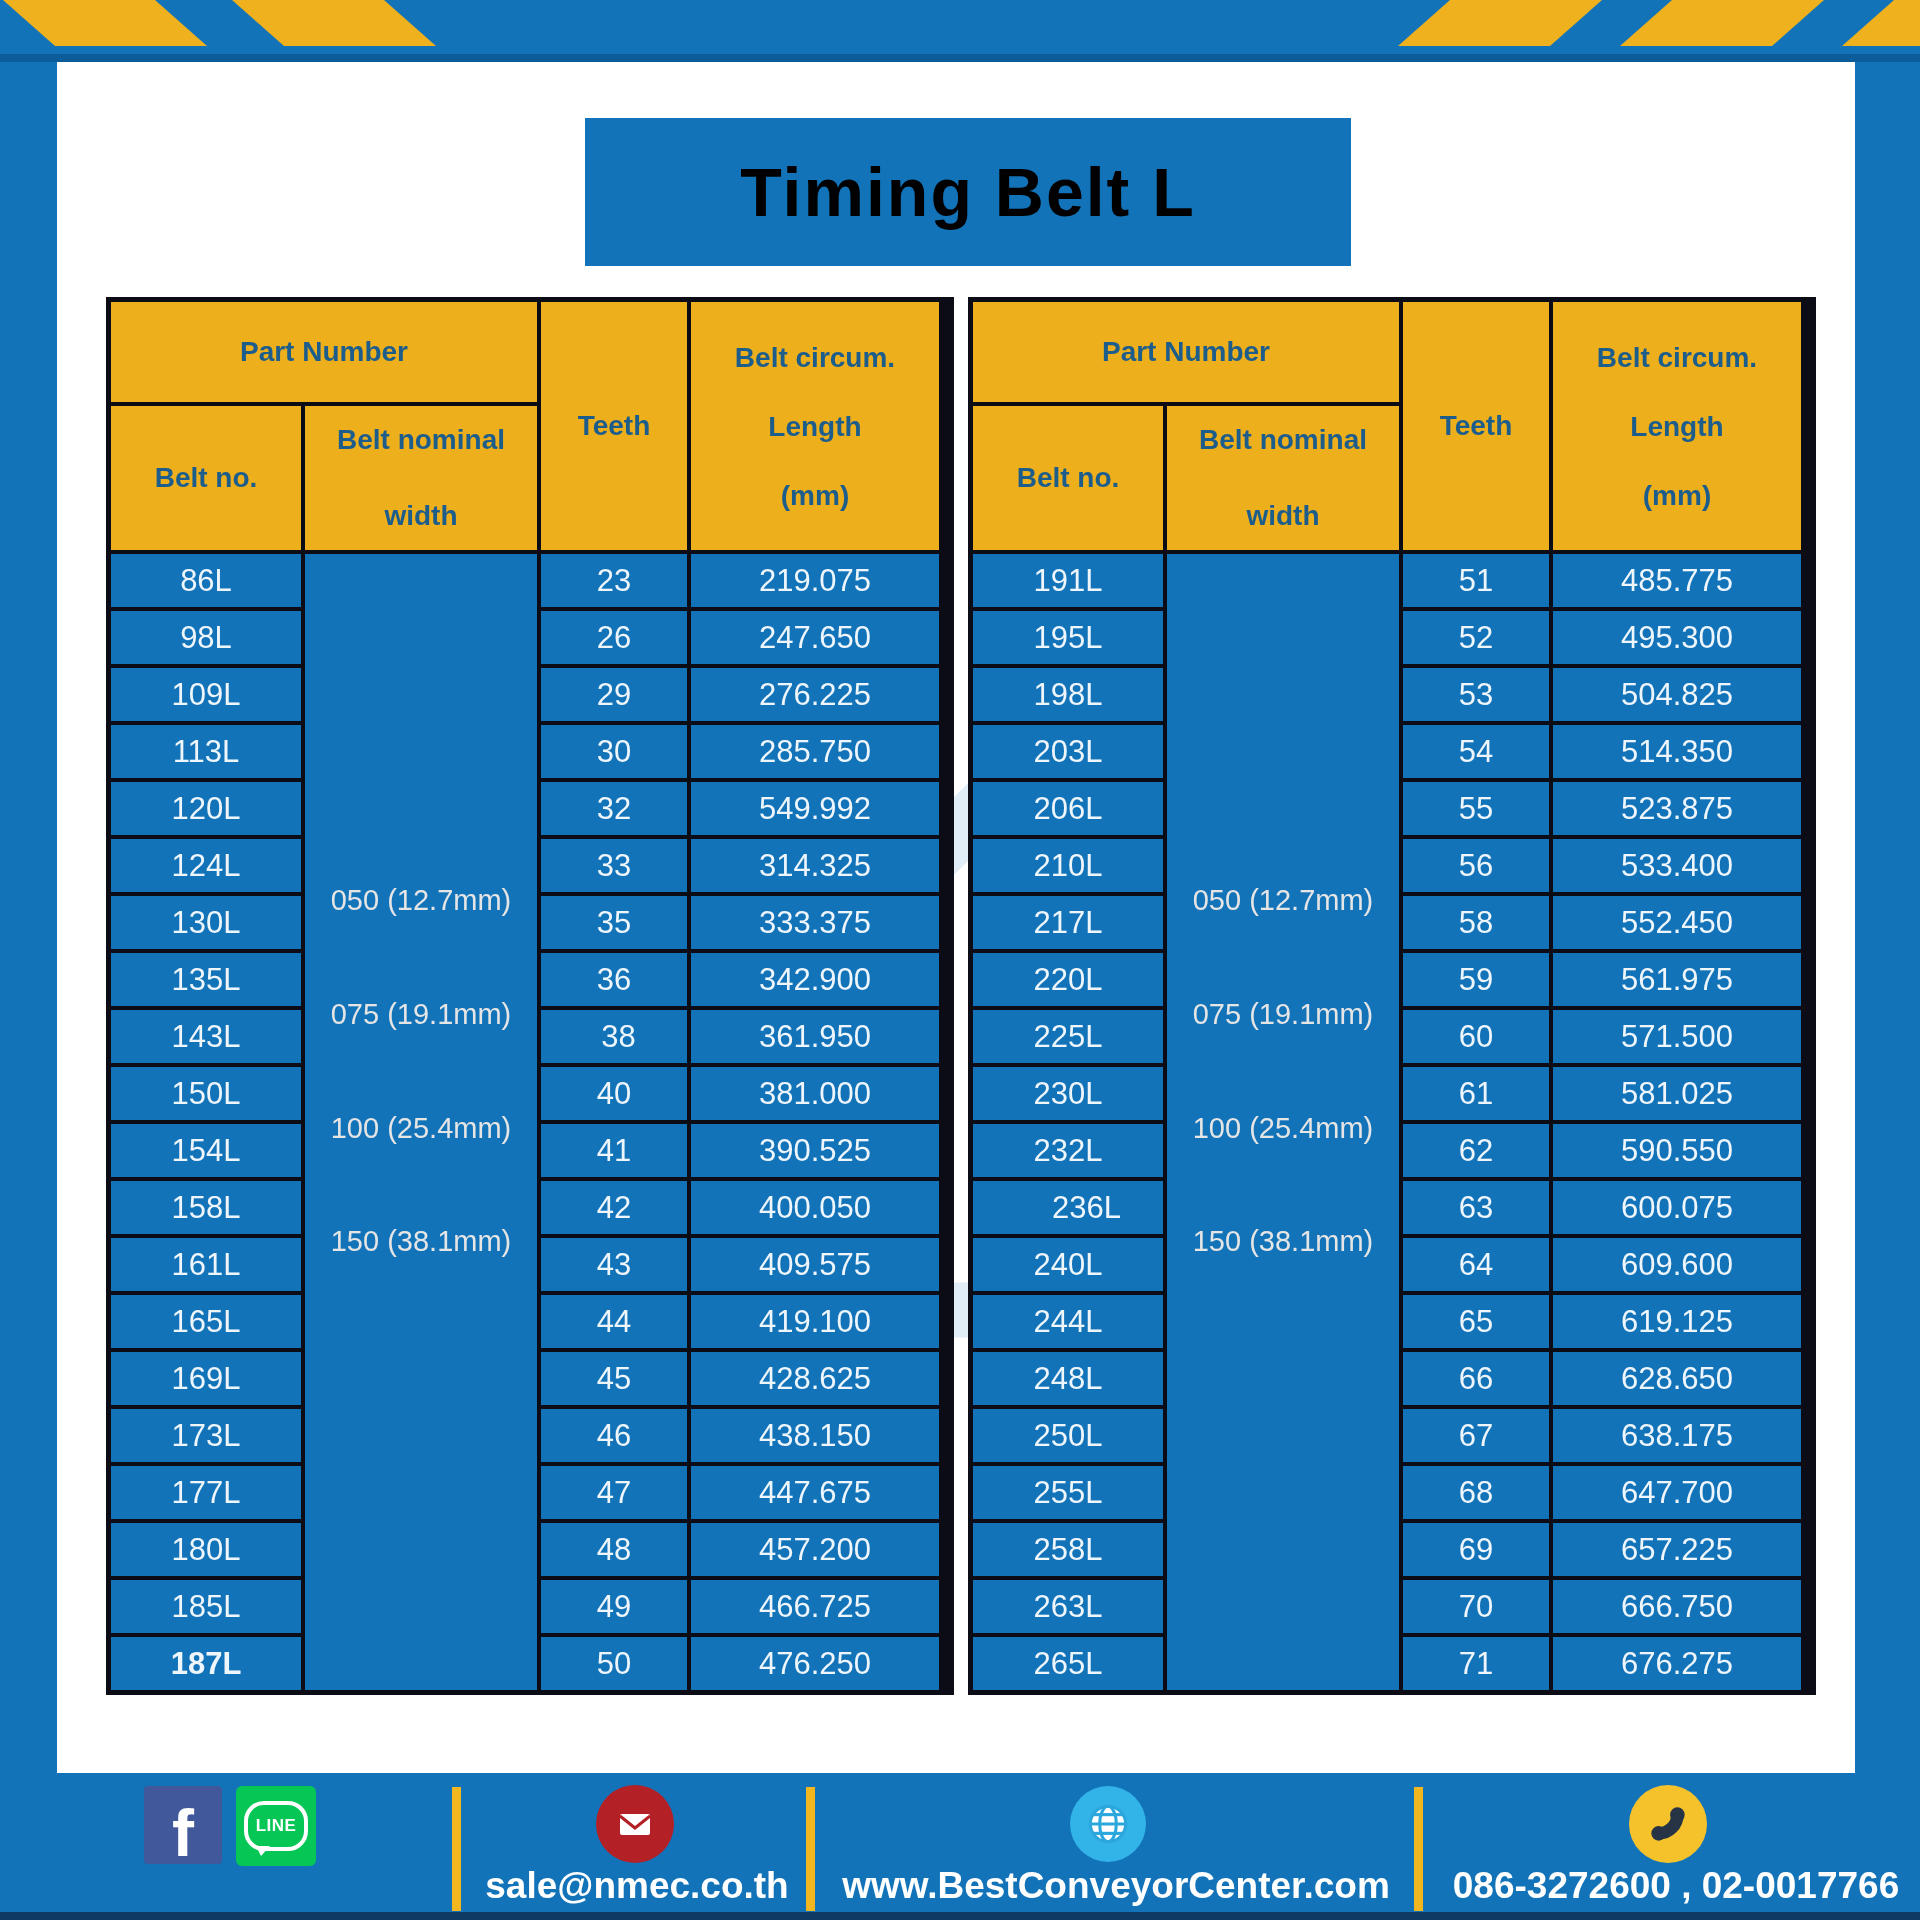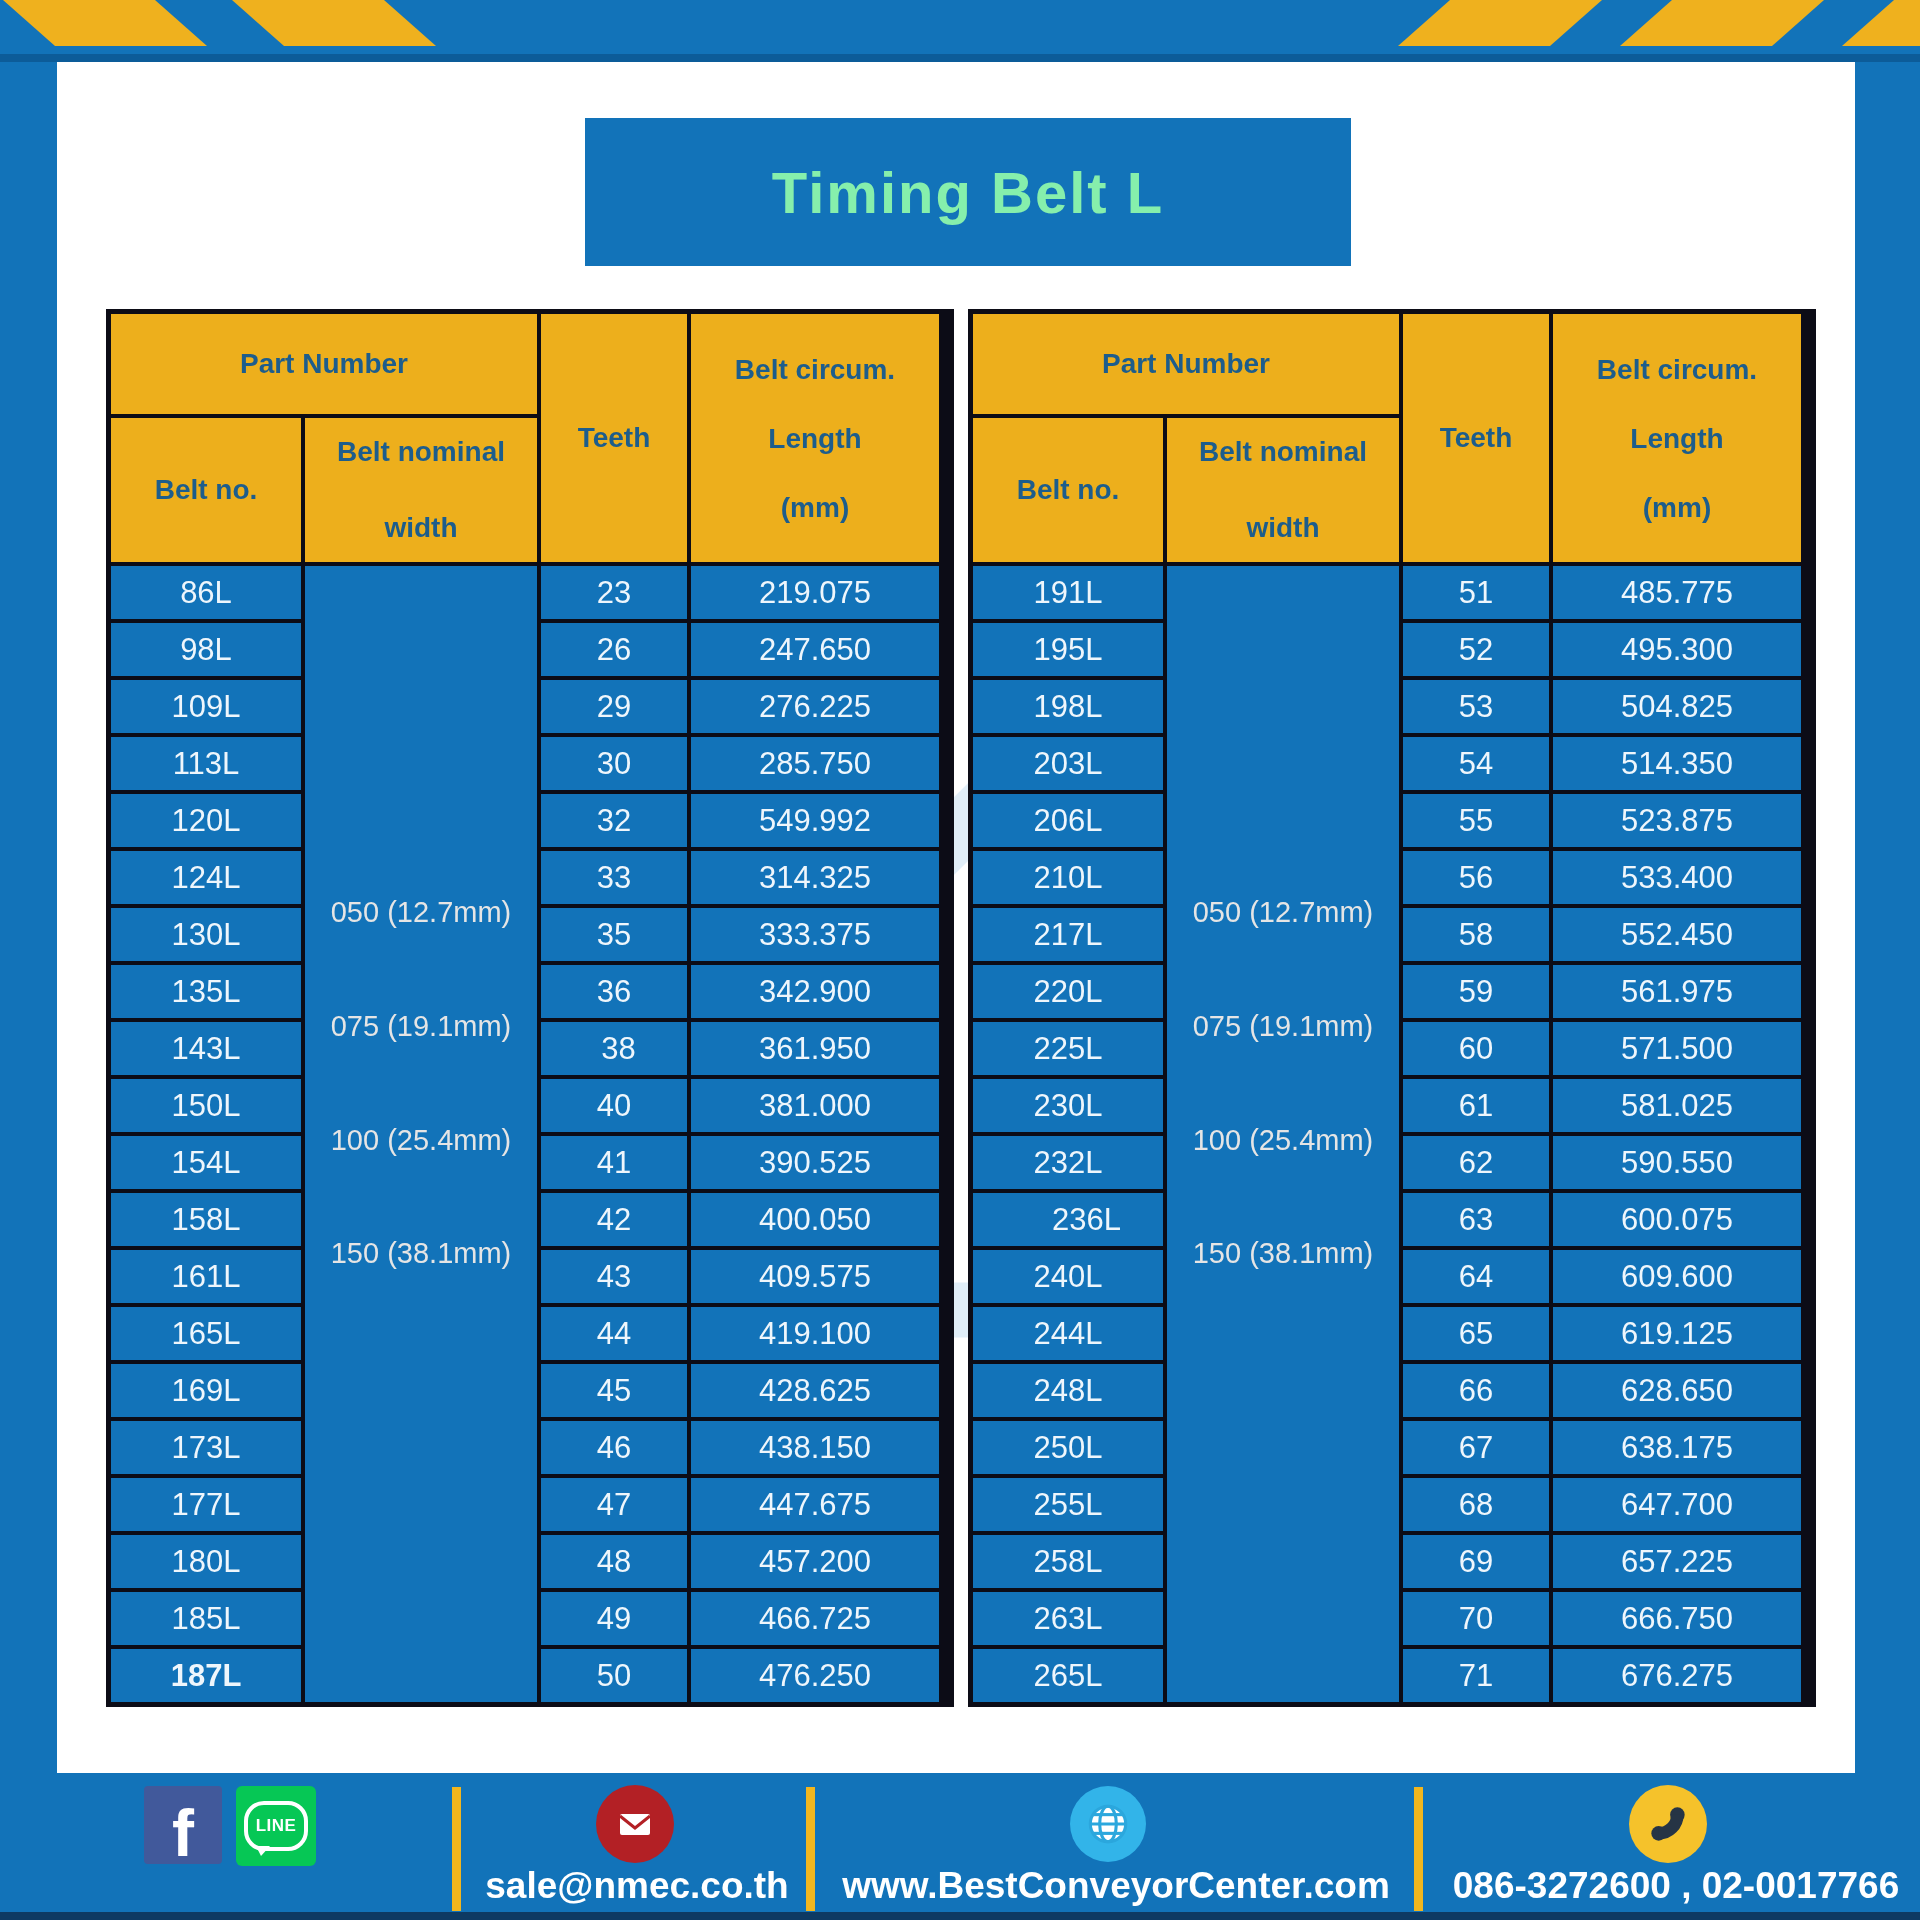--- a/index.html
+++ b/index.html
@@ -9,23 +9,23 @@
   }
   .band-line{position:absolute;left:0;top:54px;width:1920px;height:8px;background:#0c5c99;}
   .hazard{position:absolute;left:0;top:0;}
   .white-panel{position:absolute;left:57px;top:62px;width:1798px;height:1711px;background:#ffffff;}
   .watermark{position:absolute;left:90px;top:360px;opacity:0.16;pointer-events:none;}
   .title-box{
     position:absolute;left:585px;top:118px;width:766px;height:148px;background:#1273b9;
     display:flex;align-items:center;justify-content:center;
   }
   .title-box .t{
-    color:#86efac;font-size:58px;font-weight:bold;letter-spacing:2px;white-space:nowrap;
-  }
-  .table{position:absolute;top:309px;width:838px;background:#0c0c16;padding:5px;box-sizing:content-box;}
+    color:#000000;font-size:68px;font-weight:bold;letter-spacing:2px;white-space:nowrap;
+  }
+  .table{position:absolute;top:297px;width:838px;background:#0c0c16;padding:5px;box-sizing:content-box;}
   .t-left{left:106px;}
   .t-right{left:968px;}
   .thead{display:grid;grid-template-columns:190px 232px 146px 248px;grid-template-rows:100px 144px;gap:4px;}
   .hcell{
     background:#EDAF1C;color:#1d5d8c;font-weight:bold;font-size:28px;
     display:flex;align-items:center;justify-content:center;text-align:center;
   }
   .h-part{grid-column:1 / span 2;grid-row:1;}
   .h-beltno{grid-column:1;grid-row:2;}
   .h-width{grid-column:2;grid-row:2;flex-direction:column;line-height:76px;}

